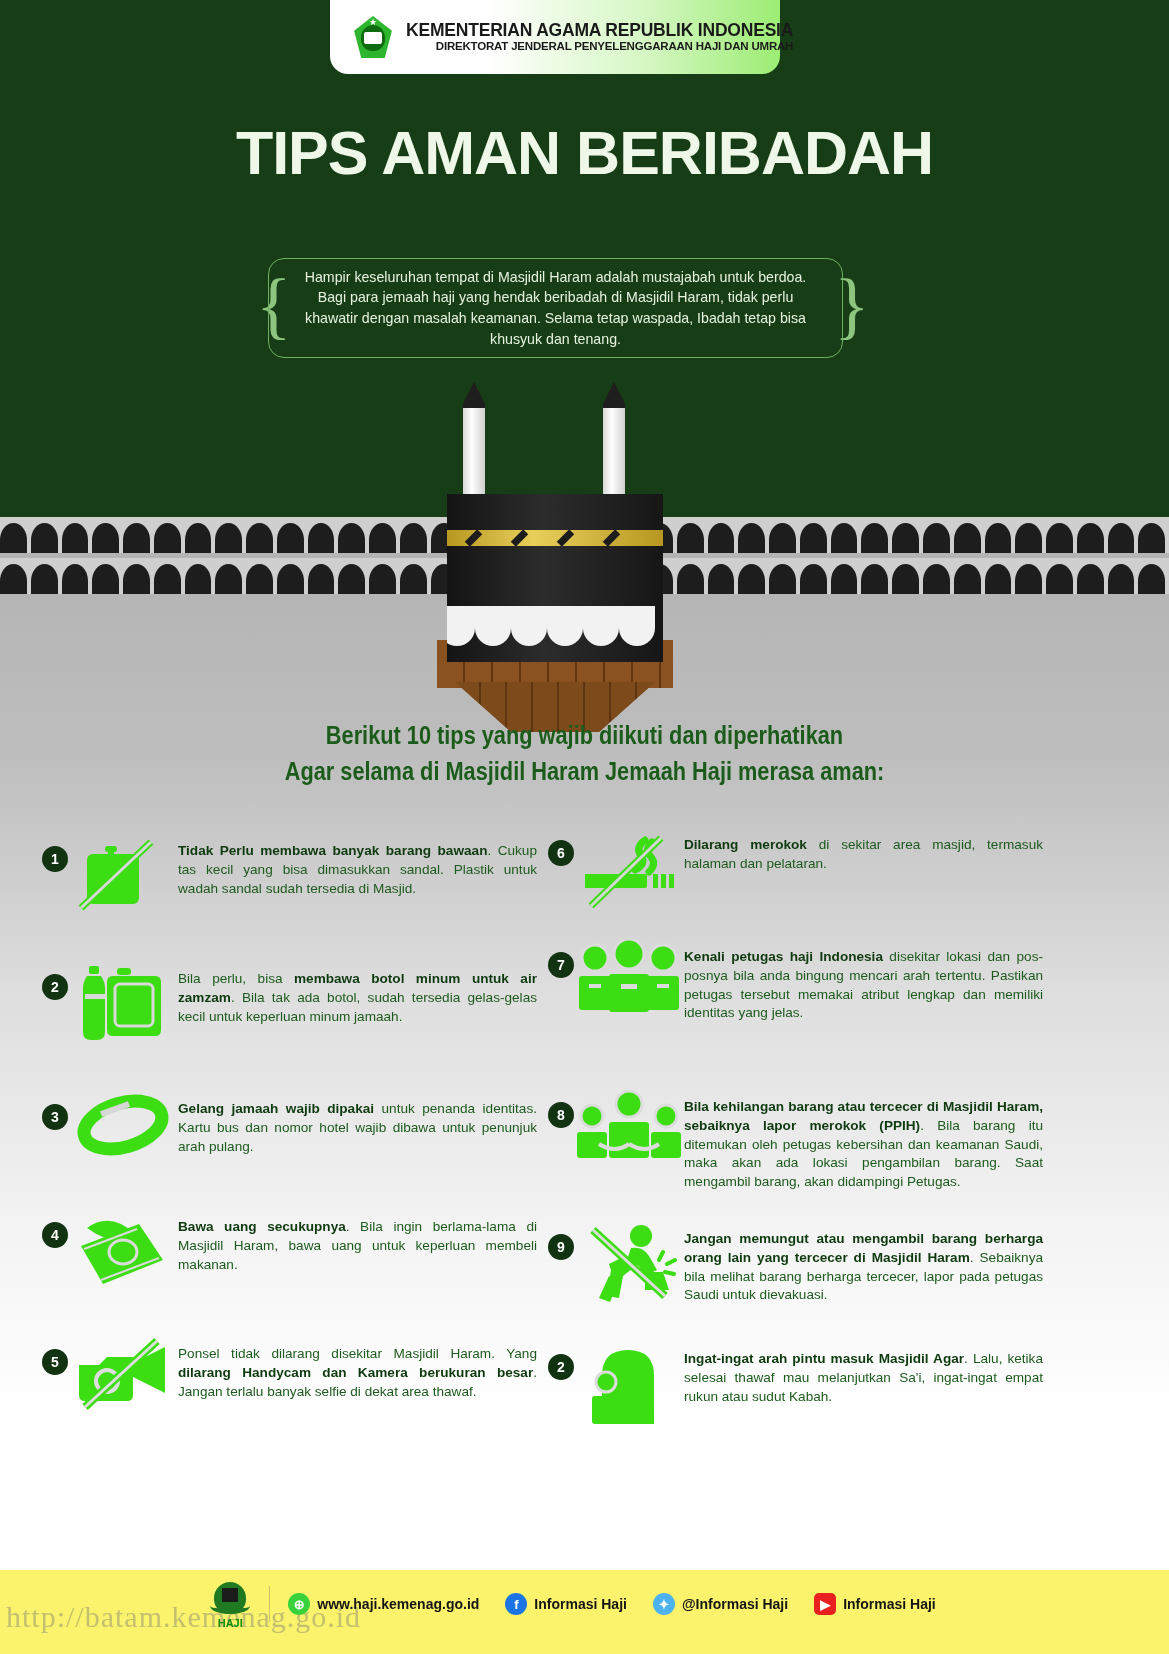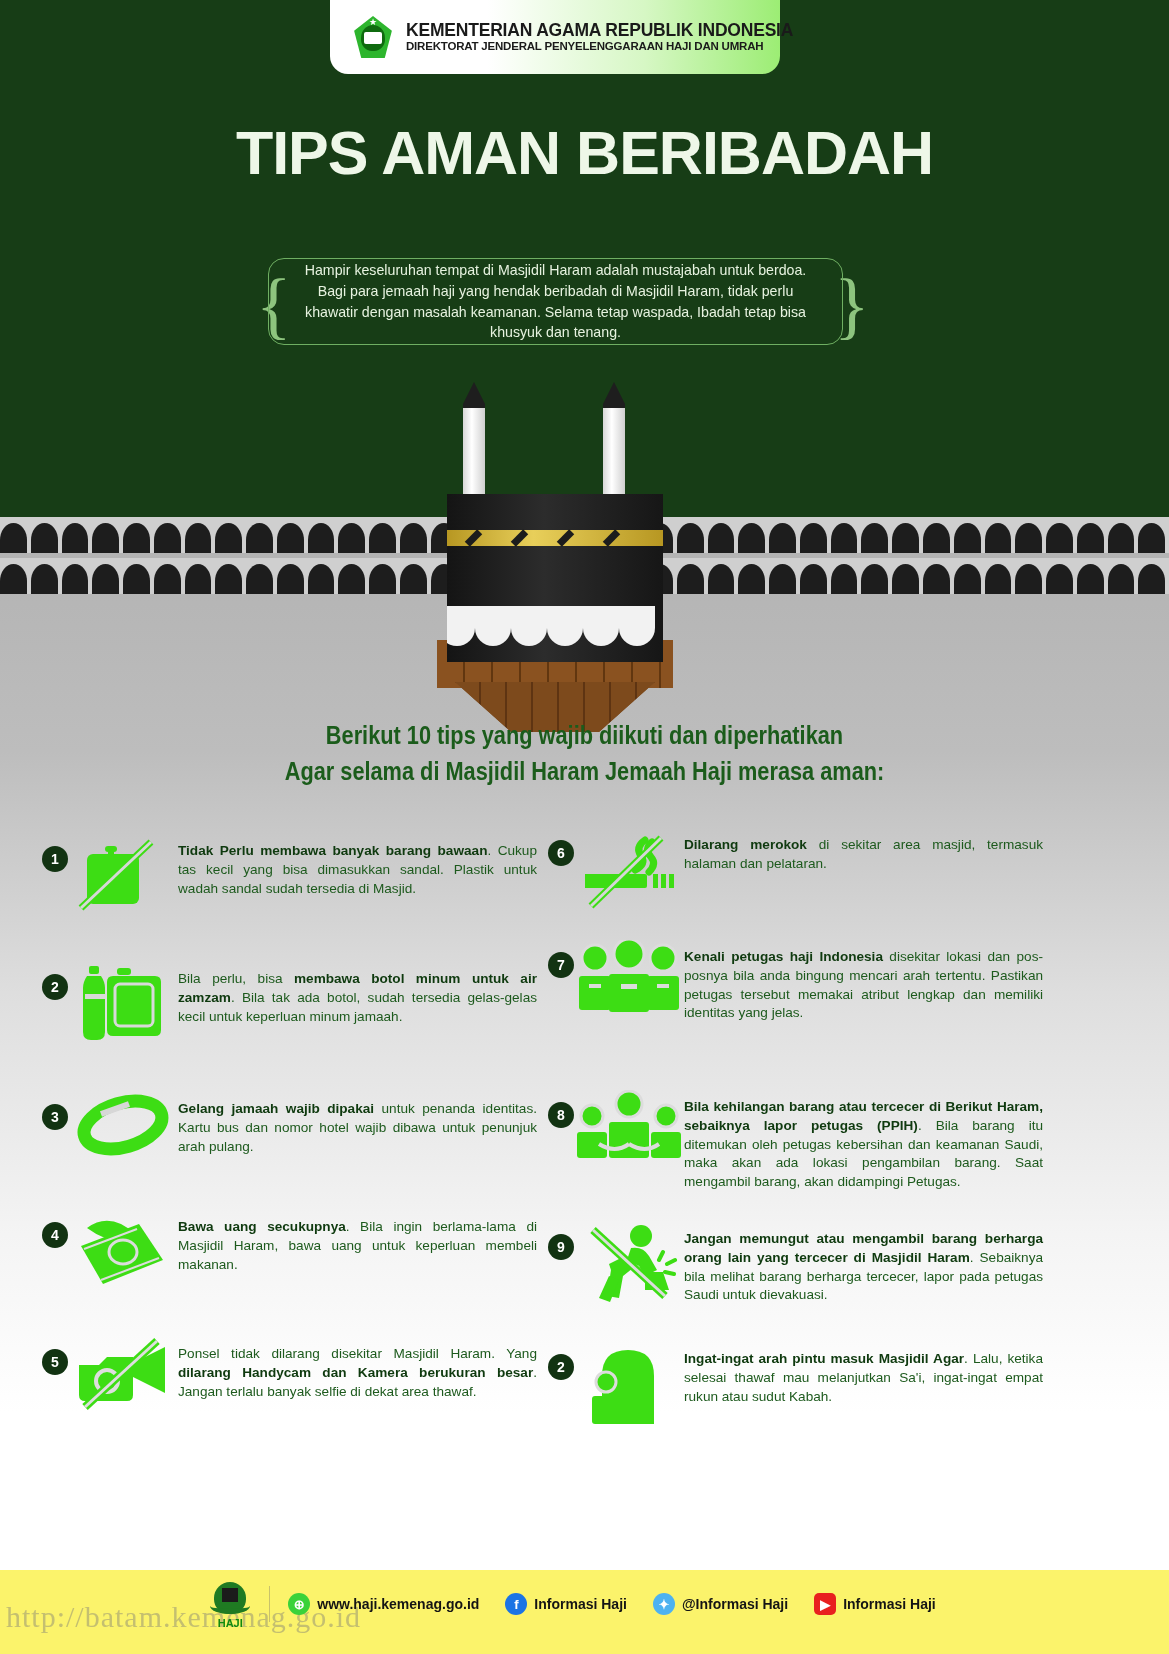--- a/index.html
+++ b/index.html
@@ -65,21 +65,21 @@
     position: absolute; left: 17px; top: 2px;
     color: #ffffff; font-size: 9px; line-height: 9px;
   }
   .header-text { line-height: 1.12; }
   .header-text .line1 {
     font-size: 17.5px; font-weight: bold; color: #1a1a1a;
     letter-spacing: -0.2px; white-space: nowrap;
   }
   .header-text .line2 {
     font-size: 11.5px; font-weight: bold; color: #1a1a1a;
-    letter-spacing: -0.2px; white-space: nowrap;
+    letter-spacing: -0.2px; white-space: nowrap; text-align: right;
   }
 
   
   .title-wrap {
     position: absolute;
     left: 0; top: 122px;
     width: 1169px;
     text-align: center;
   }
   .title-line {
@@ -88,21 +88,21 @@
     color: #eef7e8;
     letter-spacing: -1px;
     line-height: 1.03;
     font-stretch: condensed;
   }
 
   
   .intro-box {
     position: absolute;
     left: 268px; top: 258px;
-    width: 575px; height: 87px;
+    width: 575px; height: 100px;
     border: 1.5px solid #6faf62;
     border-radius: 16px;
     display: flex; align-items: center; justify-content: center;
     padding: 6px 30px;
   }
   .intro-text {
     font-size: 14.2px;
     color: #e7f3e0;
     line-height: 1.45;
     text-align: center;
@@ -561,21 +561,21 @@
     <circle cx="89" cy="26" r="11"></circle>
               <rect x="74" y="42" width="30" height="26" rx="3"></rect>
     </g>
     <circle cx="15" cy="26" r="11" fill="none" stroke="#dcdcdc" stroke-width="3"></circle>
     <circle cx="89" cy="26" r="11" fill="none" stroke="#dcdcdc" stroke-width="3"></circle>
     <circle cx="52" cy="14" r="13" fill="none" stroke="#dcdcdc" stroke-width="3"></circle>
     <path d="M22 54 q16 10 30 0" stroke="#dcdcdc" stroke-width="4" fill="none"></path>
     <path d="M52 54 q16 10 30 0" stroke="#dcdcdc" stroke-width="4" fill="none"></path>
           </svg>
         </div>
-        <div class="tip-text"><b>Bila kehilangan barang atau tercecer di Berikut Haram, sebaiknya lapor petugas (PPIH)</b>. Bila barang itu ditemukan oleh petugas kebersihan dan keamanan Saudi, maka akan ada lokasi pengambilan barang. Saat mengambil barang, akan didampingi Petugas.</div>
+        <div class="tip-text"><b>Bila kehilangan barang atau tercecer di Masjidil Haram, sebaiknya lapor merokok (PPIH)</b>. Bila barang itu ditemukan oleh petugas kebersihan dan keamanan Saudi, maka akan ada lokasi pengambilan barang. Saat mengambil barang, akan didampingi Petugas.</div>
       </div>
       <div class="tip">
         <div class="tip-num">9</div>
         <div class="tip-icon">
           <svg width="100" height="80" viewBox="0 0 100 80">
             <g fill="#3ddd14">
     <circle cx="62" cy="14" r="11"></circle>
     <path d="M52 26 q12 -2 18 8 l8 14 -12 6 -6 -10 -12 -6z"></path>
     <path d="M30 42 l16 -8 8 12 -10 8 -4 22 -12 -2 4 -26z"></path>
     <path d="M30 54 l-10 22 11 4 9 -22z"></path>

